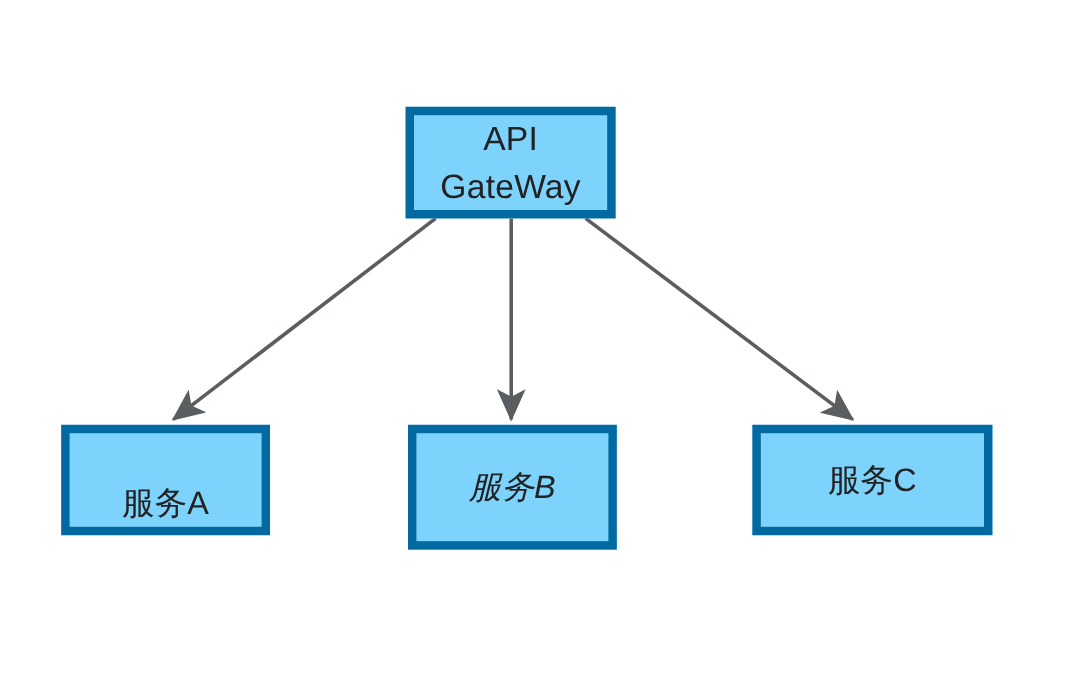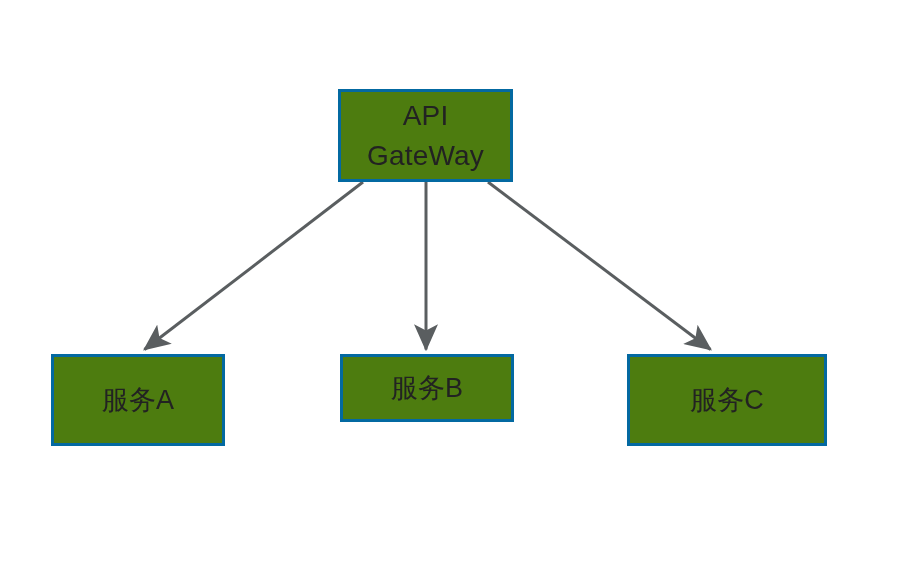--- a/index.html
+++ b/index.html
@@ -22,22 +22,22 @@
     position: absolute;
     left: 0;
     top: 0;
     width: 910px;
     height: 576px;
     pointer-events: none;
   }
   .node {
     position: absolute;
     box-sizing: border-box;
-    background: #4d7c0f;
-    border: 3px solid #0369a1;
+    background: #7dd3fc;
+    border: 7px solid #0369a1;
     display: flex;
     align-items: center;
     justify-content: center;
     text-align: center;
     color: #222222;
     z-index: 2;
   }
   .node-label {
     display: block;
     line-height: 40px;
@@ -51,26 +51,28 @@
     height: 93px;
   }
   #node-gateway .node-label {
     font-size: 28px;
   }
   #node-service-a {
     left: 51px;
     top: 354px;
     width: 174px;
     height: 92px;
+    align-items: flex-end;
   }
   #node-service-b {
     left: 340px;
     top: 354px;
     width: 174px;
-    height: 68px;
+    height: 104px;
+    font-style: italic;
   }
   #node-service-c {
     left: 627px;
     top: 354px;
     width: 200px;
     height: 92px;
   }
   #node-service-a .node-label,
   #node-service-b .node-label,
   #node-service-c .node-label {

